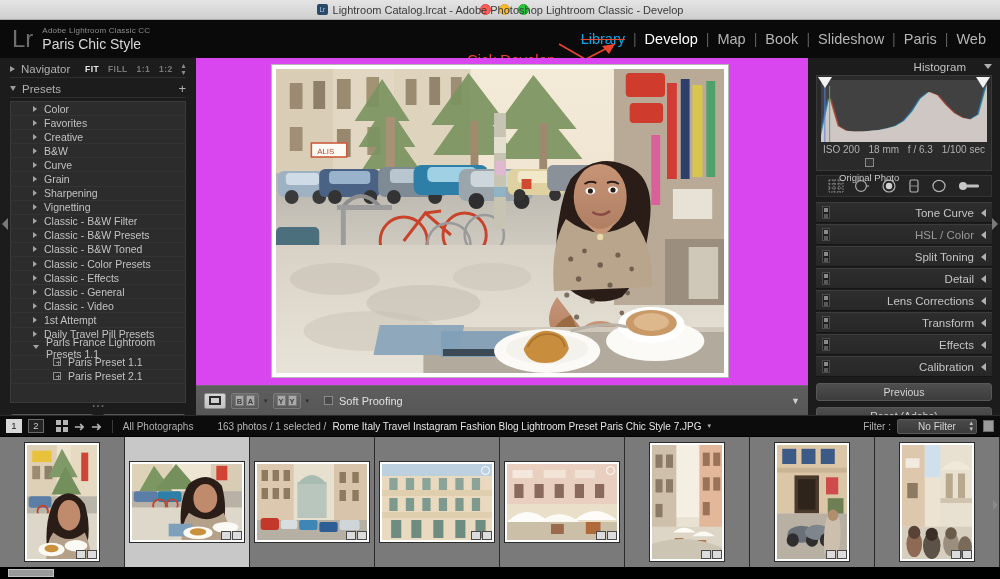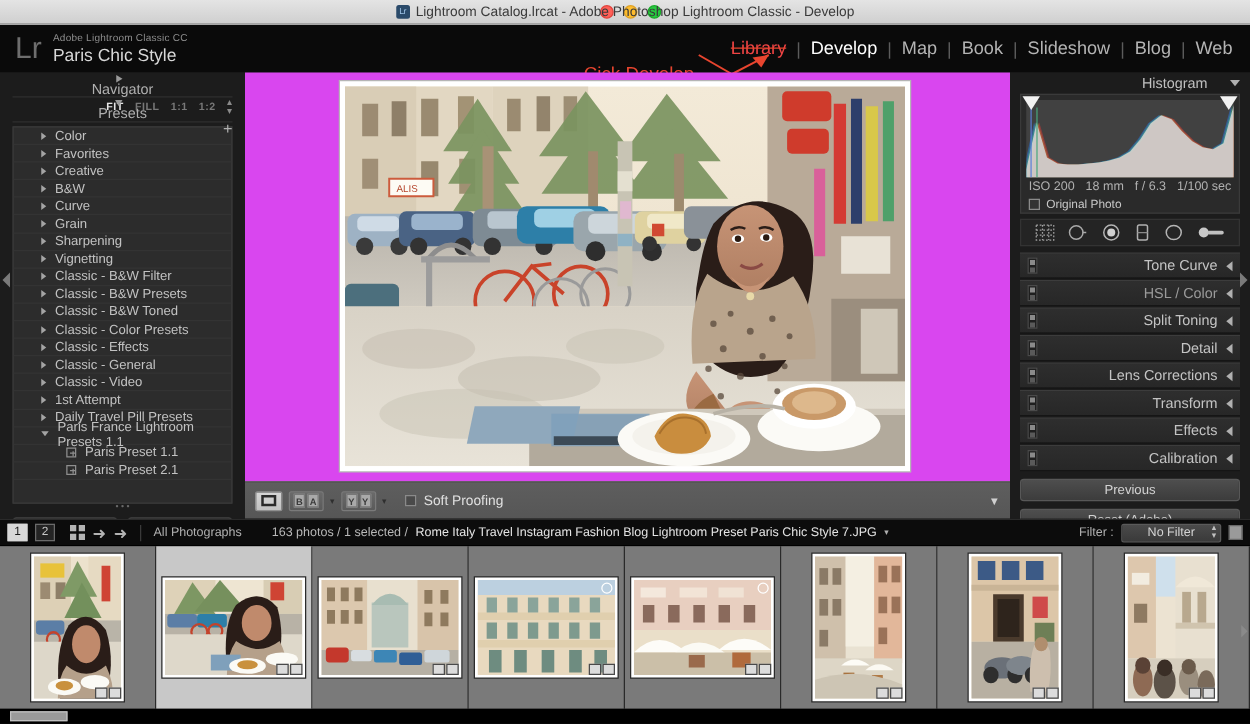--- a/index.html
+++ b/index.html
@@ -47,36 +47,36 @@
   .idtext { margin-left: 9px; line-height: 1.15; }
   .idtext .l1 { font-size: 8px; color: #8e8e8e; letter-spacing: .2px; }
   .idtext .l2 { font-size: 14px; color: #d8d8d8; font-weight: 300; }
 
   .modules {
     position: absolute; right: 6px; top: 0; height: 38px;
     display: flex; align-items: center; gap: 0px; font-size: 14.5px;
   }
   .mod { color: #b4b4b4; padding: 0 8px; font-weight: 300; }
   .mod.active { color: #ffffff; }
-  .mod.struck { color: #ef4444; text-decoration: line-through; text-decoration-color: #e8452f; }
+  .mod.struck { color: #0ea5e9; text-decoration: line-through; text-decoration-color: #e8452f; }
   .sep { color: #5c5c5c; font-size: 14px; }
   .annot {
     position: absolute; left: 467px; top: 31px;
     color: #e8452f; font-size: 15px; font-weight: 400;
   }
   .arrow-svg { position: absolute; left: 555px; top: 22px; pointer-events: none; }
 
   
   .leftpanel {
     position: absolute; left: 0; top: 58px; width: 196px; height: 357px;
     background: #1c1c1c; padding: 0 10px;
   }
   .panel-hdr {
     height: 18px; display: flex; align-items: center; color: #b0b0b0;
-    font-size: 11.5px; border-bottom: 1px solid #2e2e2e; margin-top: 2px; flex-direction: column;
+    font-size: 11.5px; border-bottom: 1px solid #2e2e2e; margin-top: 2px;
   }
   .tri { width: 0; height: 0; margin-right: 6px; }
   .tri.right { border-left: 5px solid #9a9a9a; border-top: 3.5px solid transparent; border-bottom: 3.5px solid transparent; }
   .tri.down { border-top: 5px solid #9a9a9a; border-left: 3.5px solid transparent; border-right: 3.5px solid transparent; }
   .navzoom { margin-left: auto; display: flex; gap: 9px; align-items: center; font-size: 8.5px; letter-spacing: .4px; }
   .nz { color: #787878; font-weight: bold; }
   .nz.on { color: #e6e6e6; }
   .stepper { color: #8a8a8a; font-size: 8px; line-height: 7px; }
   .plusicon { margin-left: auto; color: #b0b0b0; font-size: 13px; line-height: 12px; }
 
@@ -154,21 +154,21 @@
   .histo-graph { position:absolute; left:4px; top:4px; right:4px; height:62px; background:#414141; }
   .clip {
     position:absolute; top:1px; width:0;height:0;
     border-left:7px solid transparent; border-right:7px solid transparent; border-top:11px solid #f2f2f2;
   }
   .clip.l { left:1px; } .clip.r { right:1px; }
   .exif {
     position:absolute; left:6px; right:6px; top:68px; display:flex;
     justify-content:space-between; color:#b0b0b0; font-size:10px;
   }
-  .origphoto { position:absolute; left:6px; top:82px; display:flex; align-items:center; gap:5px; color:#c8c8c8; font-size:9.5px; }
+  .origphoto { position:absolute; left:22px; top:82px; display:flex; align-items:center; gap:5px; color:#c8c8c8; font-size:9.5px;flex-direction:column; }
   .ochk { width:9px;height:9px;border:1px solid #8a8a8a;background:#333;}
   .toolstrip {
     height: 22px; background:#242424; border:1px solid #333; margin-top: 4px;
     display:flex; align-items:center; justify-content:space-around; padding: 0 6px;
   }
   .ticon { color:#a0a0a0; }
   .rp-list { margin-top: 5px; }
   .rp-item {
     height: 21px; background: linear-gradient(#2e2e2e,#272727);
     border-top:1px solid #3c3c3c; border-bottom:1px solid #151515;
@@ -271,21 +271,21 @@
       <span class="mod struck">Library</span>
       <span class="sep">|</span>
       <span class="mod active">Develop</span>
       <span class="sep">|</span>
       <span class="mod">Map</span>
       <span class="sep">|</span>
       <span class="mod">Book</span>
       <span class="sep">|</span>
       <span class="mod">Slideshow</span>
       <span class="sep">|</span>
-      <span class="mod">Blog</span>
+      <span class="mod">Paris</span>
       <span class="sep">|</span>
       <span class="mod">Web</span>
     </div>
   </div>
 
   <div class="leftpanel">
     <div class="panel-hdr">
       <span class="tri right"></span>
       <span>Navigator</span>
       <span class="navzoom">

